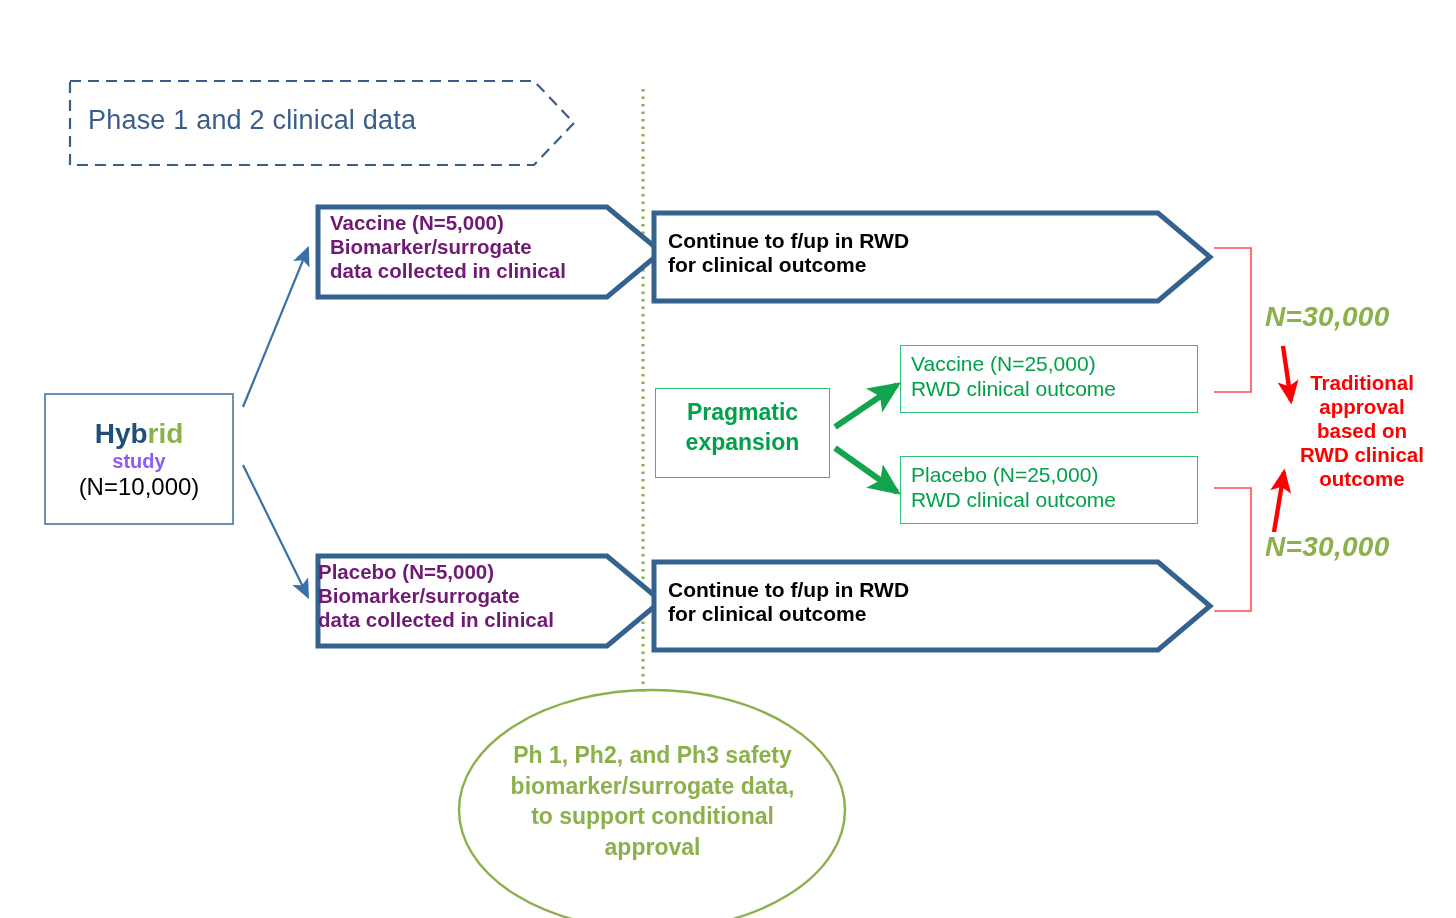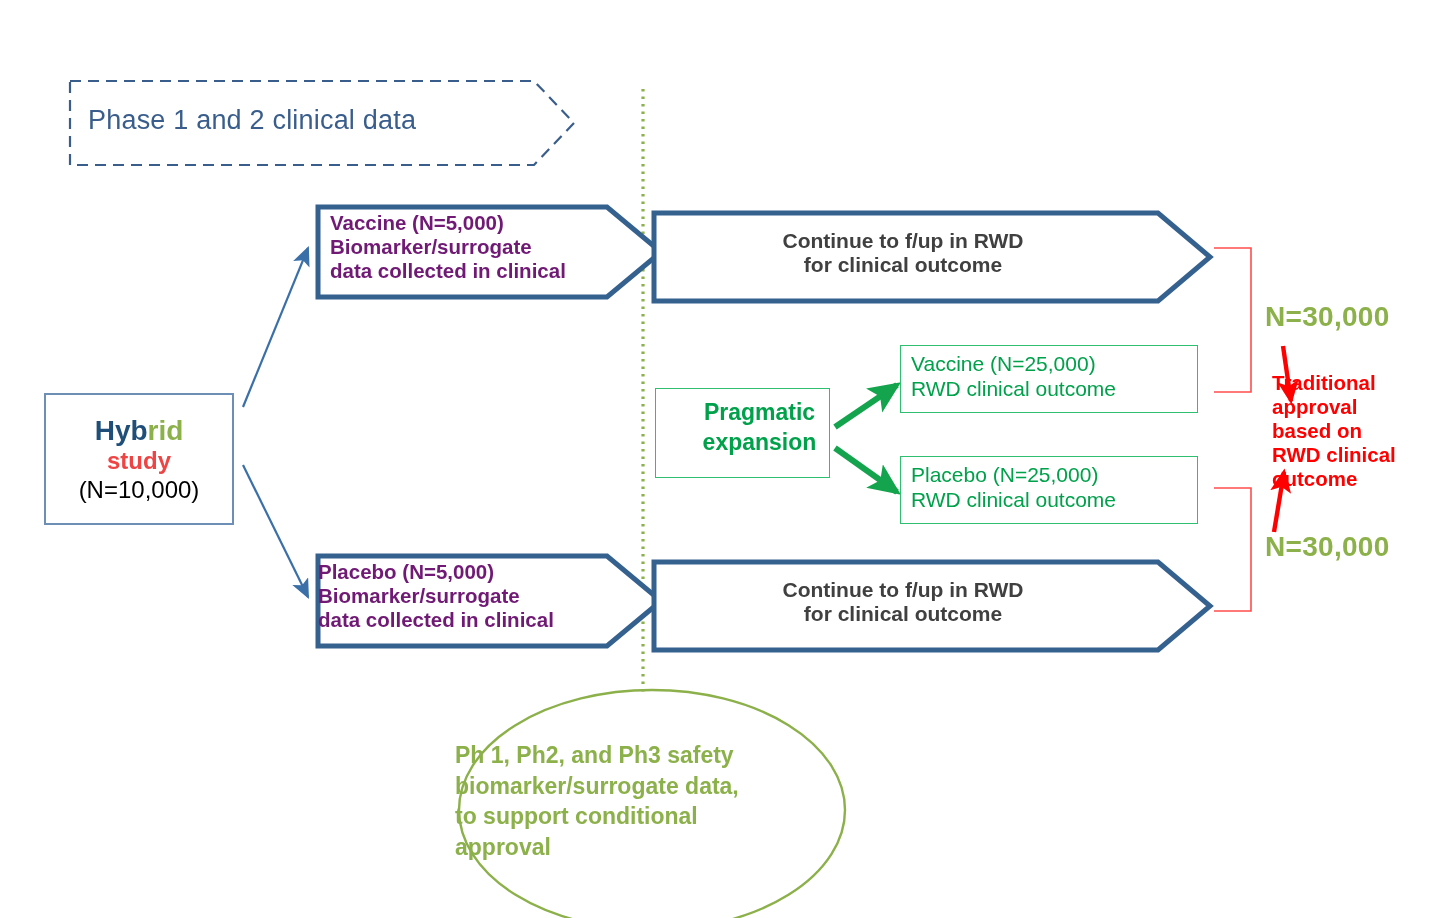--- a/index.html
+++ b/index.html
@@ -50,34 +50,34 @@
     border: 2px solid #6E8FB5;
     box-sizing: border-box;
     display: flex;
     flex-direction: column;
     align-items: center;
     justify-content: center;
     text-align: center;
     line-height: 1.18;
   }
   .hybrid-line1 { font-size: 28px; font-weight: bold; }
-  .hybrid-line2 { font-size: 24px; font-weight: bold; color: #ef4444; }
+  .hybrid-line2 { font-size: 20px; font-weight: bold; color: #8b5cf6; }
   .hybrid-line3 { font-size: 24px; font-weight: normal; color: #000000; }
   .hyb-blue  { color: #1F4E79; }
   .hyb-green { color: #8CB04A; text-align: center; }
 
   
   .chev-text {
     position: absolute;
     font-weight: bold;
     line-height: 1.16;
     white-space: pre-line;
   }
   .chev-text.blue  { color: #701a75; font-size: 20.5px; }
-  .chev-text.olive { color: #404040; font-size: 21px; text-align: center; }
+  .chev-text.olive { color: #000000; font-size: 21px; }
 
   
   .green-box {
     position: absolute;
     border: 1.6px solid #2FBF71;
     box-sizing: border-box;
     background: #ffffff;
   }
   .green-box-text {
     position: absolute;
@@ -101,52 +101,53 @@
     position: absolute;
     left: 655px;
     top: 362px;
     width: 175px;
     text-align: center;
     color: #00A14B;
     font-weight: bold;
     font-size: 23px;
     line-height: 1.32;
     white-space: pre-line;
-    padding-left: 17px;
   }
 
   
   .n-label {
     position: absolute;
     color: #8CB04A;
     font-weight: bold;
     font-size: 28px;
     font-family: "Liberation Sans", sans-serif;
     letter-spacing: .3px;
+    font-style: italic;
   }
   .red-text {
     position: absolute;
     left: 1272px;
     top: 336px;
     width: 180px;
+    text-align: center;
     color: #FF0000;
     font-weight: bold;
     font-size: 20.5px;
     line-height: 1.17;
     font-family: "Liberation Sans", sans-serif;
     white-space: pre-line;
   }
 
   
   .ellipse-text {
     position: absolute;
     left: 455px;
     top: 705px;
     width: 395px;
-    text-align: left;
+    text-align: center;
     color: #8CB04A;
     font-weight: bold;
     font-size: 23px;
     line-height: 1.33;
     font-family: "Liberation Sans", sans-serif;
     white-space: pre-line;
   }
 </style>
 </head>
 <body>

